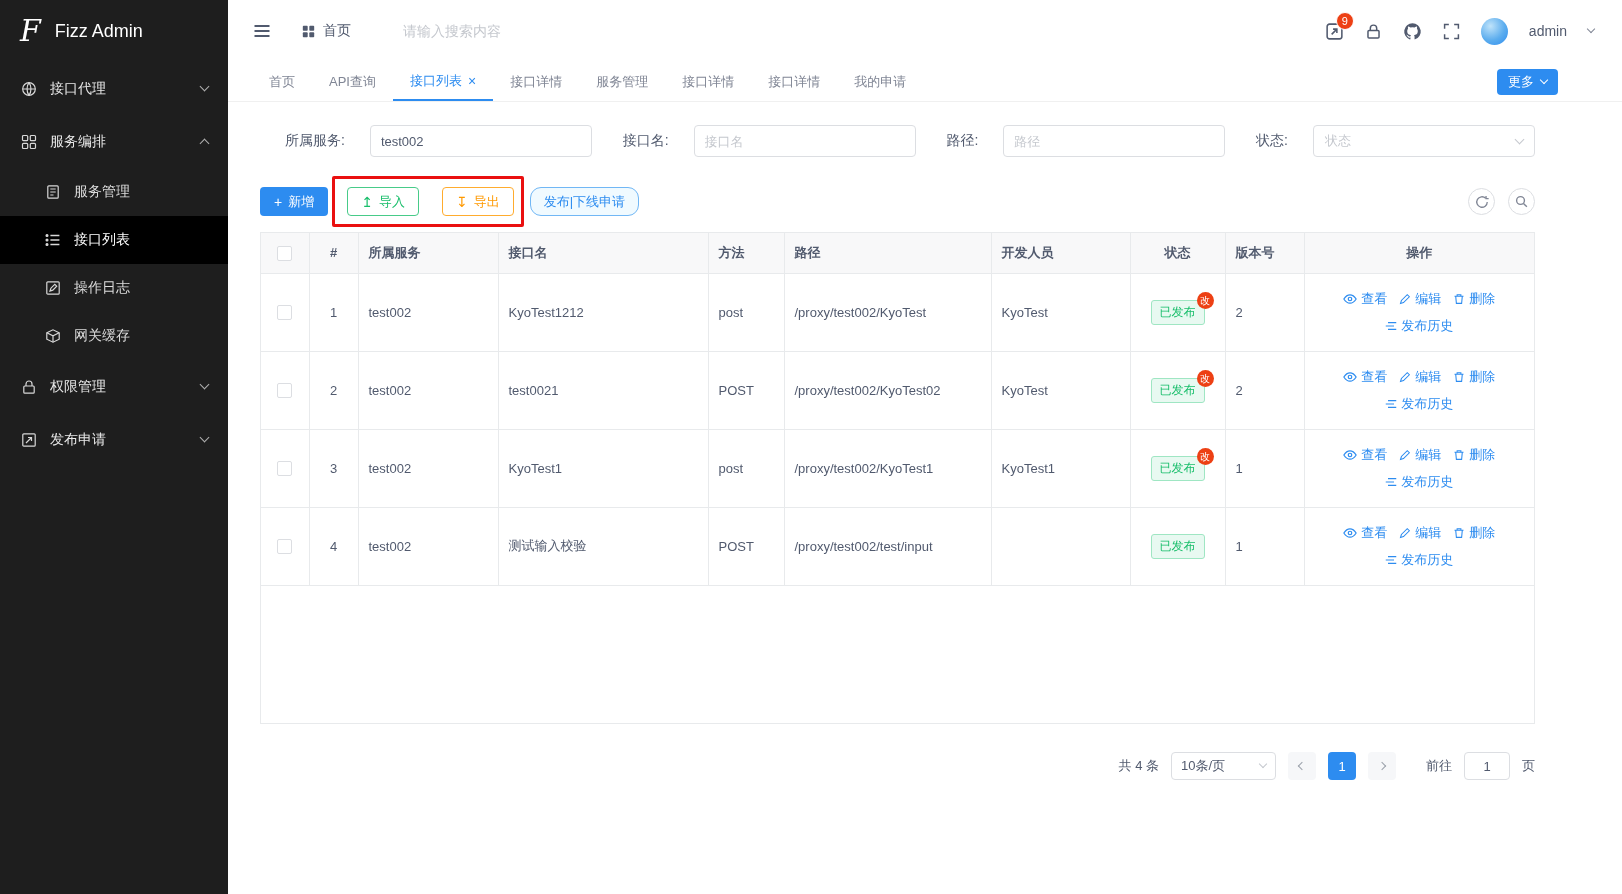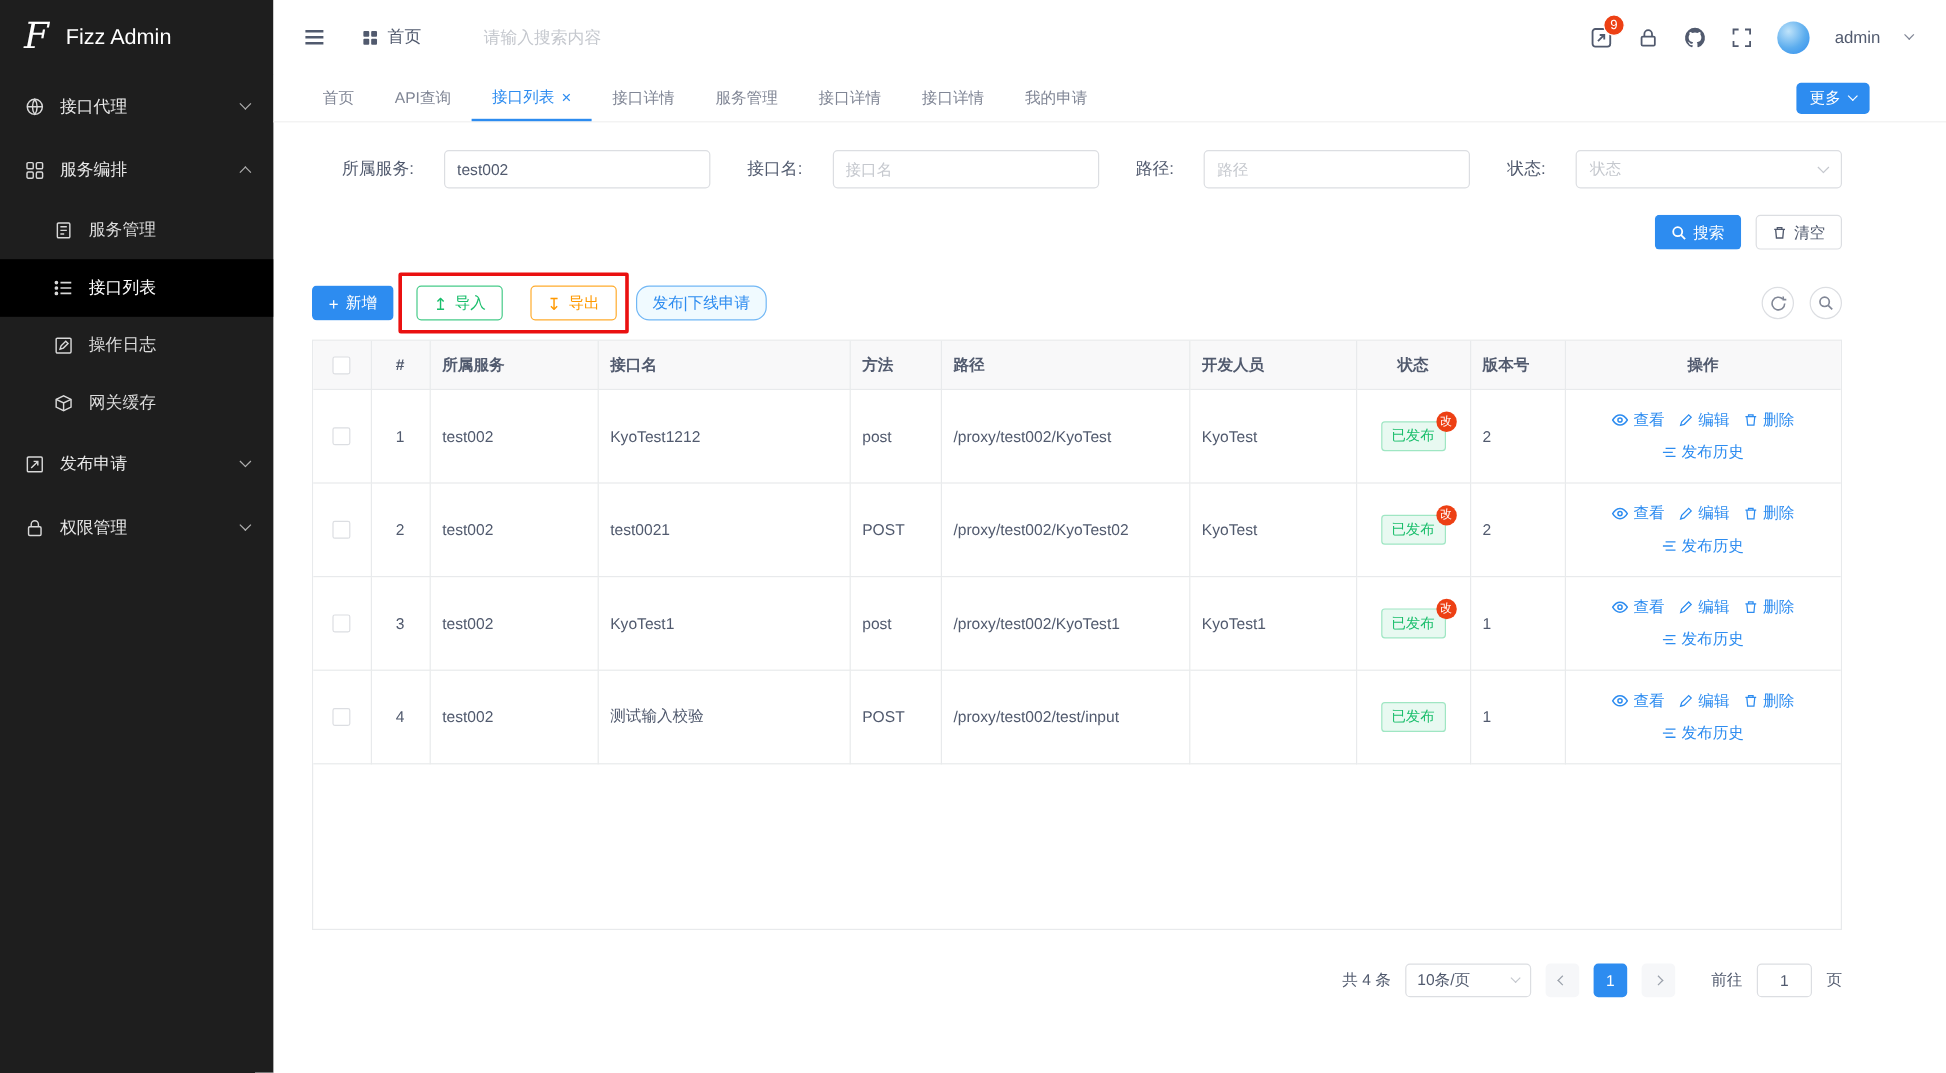--- a/index.html
+++ b/index.html
@@ -167,35 +167,35 @@
                 <path d="M1.8 4.8L8 1.8l6.2 3v6.4L8 14.2l-6.2-3V4.8z"></path>
                 <path d="M1.8 4.8L8 7.8l6.2-3M8 7.8v6.4"></path>
               </svg>
           </span>
           <span>网关缓存</span>
         </div>
       </div>
       <div class="menu-item">
         <span class="micon">
           <svg width="16" height="16" viewBox="0 0 16 16" fill="none" stroke="currentColor" stroke-width="1.2">
-              <rect x="1.8" y="1.8" width="12.4" height="12.4" rx="1"></rect>
-              <path d="M5 11l5.5-5.5M7 5.5h3.5V9"></path>
-            </svg>
-        </span>
-        <span>发布申请</span>
+              <rect x="2.8" y="7" width="10.4" height="7.2" rx="1"></rect>
+              <path d="M5 7V5a3 3 0 0 1 6 0v2"></path>
+            </svg>
+        </span>
+        <span>权限管理</span>
         <span class="chev"></span>
       </div>
       <div class="menu-item">
         <span class="micon">
           <svg width="16" height="16" viewBox="0 0 16 16" fill="none" stroke="currentColor" stroke-width="1.2">
-              <rect x="2.8" y="7" width="10.4" height="7.2" rx="1"></rect>
-              <path d="M5 7V5a3 3 0 0 1 6 0v2"></path>
-            </svg>
-        </span>
-        <span>权限管理</span>
+              <rect x="1.8" y="1.8" width="12.4" height="12.4" rx="1"></rect>
+              <path d="M5 11l5.5-5.5M7 5.5h3.5V9"></path>
+            </svg>
+        </span>
+        <span>发布申请</span>
         <span class="chev"></span>
       </div>
     </nav>
   </aside>
 
   <div class="main">
 
     <header class="topbar">
       <span class="hamburger">
         <svg width="20" height="20" viewBox="0 0 20 20" fill="none" stroke="currentColor" stroke-width="2">
@@ -293,39 +293,20 @@
         </div>
         <div class="fgroup">
           <span>状态:</span>
           <div class="fselect">
             <span>状态</span>
             <span class="chev"></span>
           </div>
         </div>
       </div>
 
-      <div class="actions-row">
-        <button class="btn btn-primary">
-          <span style="display:inline-flex">
-            <svg width="12" height="12" viewBox="0 0 16 16" fill="none" stroke="currentColor" stroke-width="2">
-                <circle cx="6.8" cy="6.8" r="5"></circle>
-                <path d="M10.6 10.6L15 15"></path>
-              </svg>
-          </span>
-          <span>搜索</span>
-        </button>
-        <button class="btn btn-default">
-          <span style="display:inline-flex">
-            <svg width="12" height="12" viewBox="0 0 16 16" fill="none" stroke="currentColor" stroke-width="1.5">
-                <path d="M2 4.2h12M5.5 4.2V2.2h5v2M3.6 4.2l.9 9.6h7l.9-9.6"></path>
-              </svg>
-          </span>
-          <span>清空</span>
-        </button>
-      </div>
 
       <div class="toolbar-row">
         <button class="btn btn-primary">
           <span class="glyph">+</span>
           <span>新增</span>
         </button>
         <span class="import-export">
           <span class="annotation"></span>
           <button class="btn btn-success-outline">
             <span class="glyph">↥</span>

